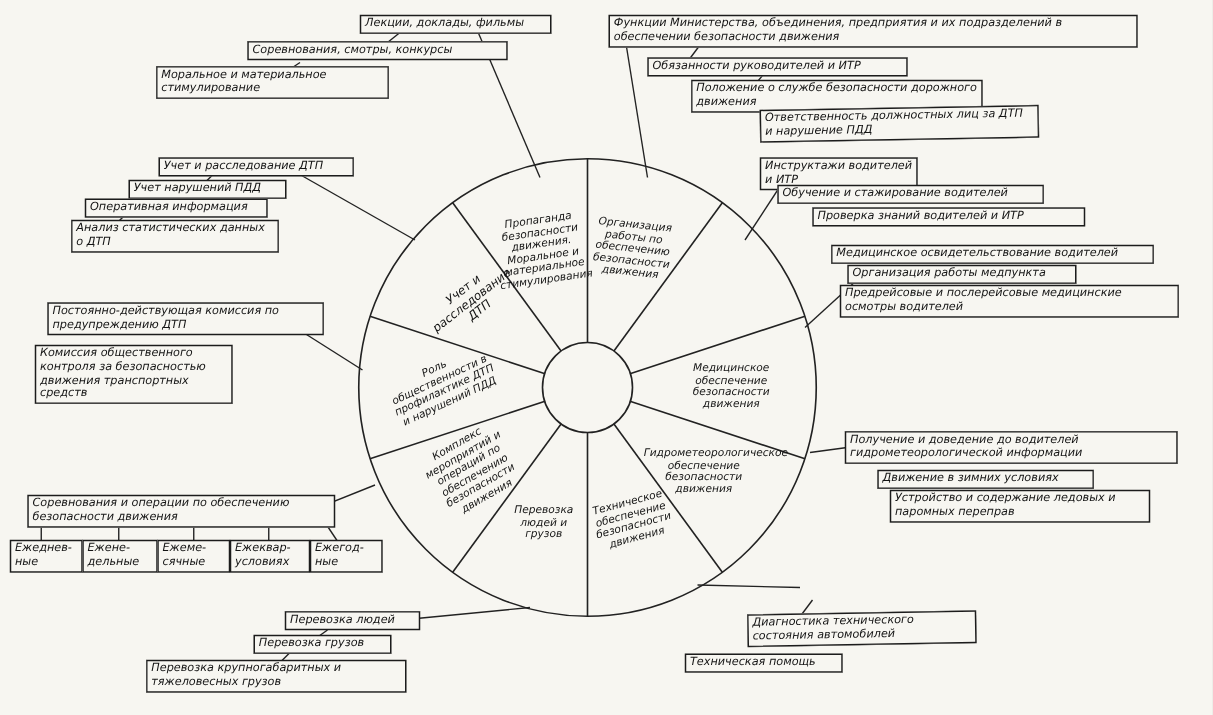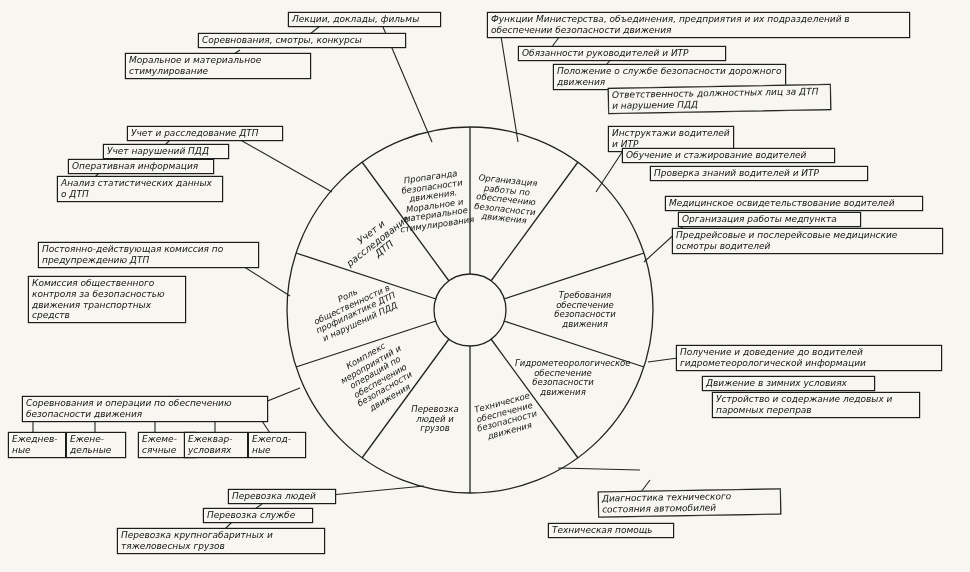--- a/index.html
+++ b/index.html
@@ -66,21 +66,21 @@
         <line x1="332" y1="192" x2="230" y2="134"></line>
         <line x1="170" y1="140" x2="160" y2="150"></line>
         <line x1="130" y1="156" x2="120" y2="164"></line>
         <line x1="100" y1="172" x2="92" y2="180"></line>
       </g>
     </g>
   </svg>
 
   <div class="sec" style="left:434px;top:201px;width:96px;--r:-8deg">Пропаганда безопасности движения. Моральное и материальное стимулирования</div>
   <div class="sec" style="left:506px;top:200px;width:92px;--r:6deg">Организация работы по обеспечению безопасности движения</div>
-  <div class="sec" style="left:585px;top:310px;width:88px;--r:0deg">Требования обеспечение безопасности движения</div>
+  <div class="sec" style="left:585px;top:310px;width:88px;--r:0deg">Медицинское обеспечение безопасности движения</div>
   <div class="sec" style="left:563px;top:378px;width:96px;--r:0deg">Гидрометеорологическое обеспечение безопасности движения</div>
   <div class="sec" style="left:506px;top:417px;width:82px;--r:-15deg">Техническое обеспечение безопасности движения</div>
   <div class="sec" style="left:435px;top:419px;width:64px;--r:0deg">Перевозка людей и грузов</div>
   <div class="sec" style="left:378px;top:377px;width:100px;--r:-30deg">Комплекс мероприятий и операций по обеспечению безопасности движения</div>
   <div class="sec" style="left:354px;top:309px;width:94px;--r:-25deg">Роль общественности в профилактике ДТП и нарушений ПДД</div>
   <div class="sec" style="left:378px;top:241px;width:80px;--r:-38deg;font-size:9.5px">Учет и расследование ДТП</div>
 
   <div class="bx" style="left:288px;top:12px;width:145px">Лекции, доклады, фильмы</div>
   <div class="bx" style="left:198px;top:33px;width:200px">Соревнования, смотры, конкурсы</div>
   <div class="bx" style="left:125px;top:53px;width:178px">Моральное и материальное стимулирование</div>
@@ -99,29 +99,29 @@
   <div class="bx" style="left:678px;top:212px;width:175px">Организация работы медпункта</div>
 
   <div class="bx" style="left:676px;top:345px;width:258px">Получение и доведение до водителей гидрометеорологической информации</div>
   <div class="bx" style="left:702px;top:376px;width:165px">Движение в зимних условиях</div>
   <div class="bx" style="left:712px;top:392px;width:200px">Устройство и содержание ледовых и паромных переправ</div>
 
   <div class="bx" style="left:598px;top:490px;width:175px;transform:rotate(-1deg)">Диагностика технического состояния автомобилей</div>
   <div class="bx" style="left:548px;top:523px;width:118px">Техническая помощь</div>
 
   <div class="bx" style="left:228px;top:489px;width:100px">Перевозка людей</div>
-  <div class="bx" style="left:203px;top:508px;width:102px">Перевозка службе</div>
+  <div class="bx" style="left:203px;top:508px;width:102px">Перевозка грузов</div>
   <div class="bx" style="left:117px;top:528px;width:200px">Перевозка крупногабаритных и тяжеловесных грузов</div>
 
   <div class="bx" style="left:22px;top:396px;width:238px">Соревнования и операции по обеспечению безопасности движения</div>
   <div class="bx" style="left:8px;top:432px;width:50px">Ежеднев-
 ные</div>
   <div class="bx" style="left:66px;top:432px;width:52px">Ежене-
 дельные</div>
-  <div class="bx" style="left:138px;top:432px;width:50px">Ежеме-
+  <div class="bx" style="left:126px;top:432px;width:50px">Ежеме-
 сячные</div>
   <div class="bx" style="left:184px;top:432px;width:56px">Ежеквар-
 условиях</div>
   <div class="bx" style="left:248px;top:432px;width:50px">Ежегод-
 ные</div>
 
   <div class="bx" style="left:38px;top:242px;width:213px">Постоянно-действующая комиссия по предупреждению ДТП</div>
   <div class="bx" style="left:28px;top:276px;width:150px">Комиссия общественного контроля за безопасностью движения транспортных средств</div>
 
   <div class="bx" style="left:127px;top:126px;width:148px">Учет и расследование ДТП</div>

